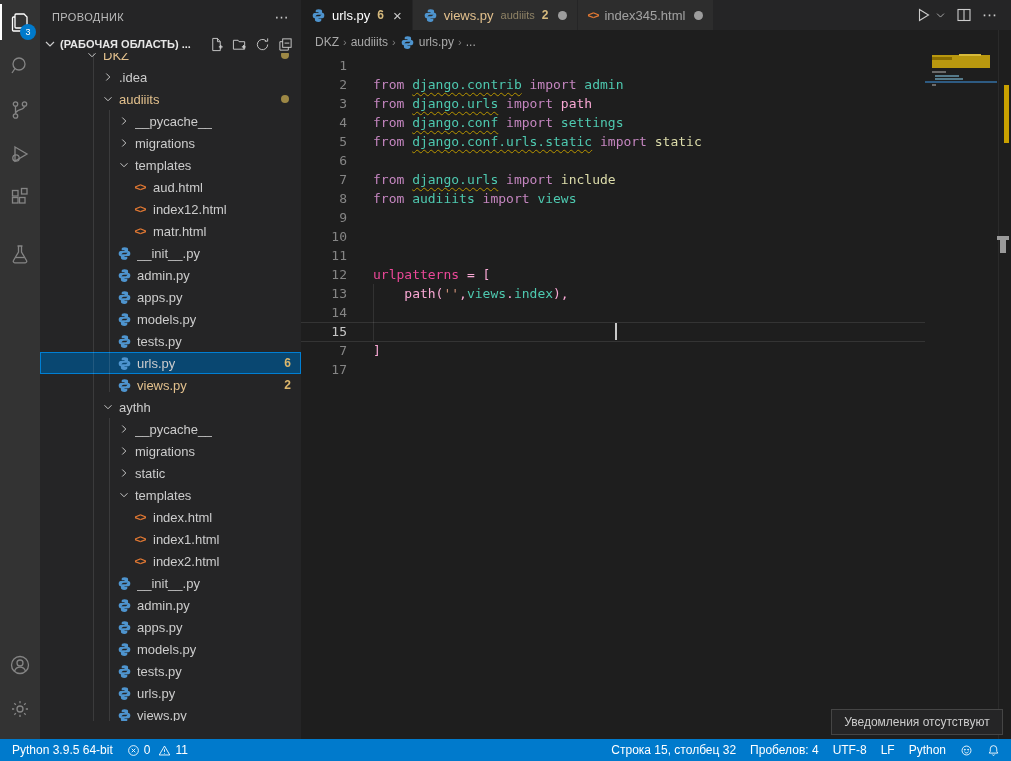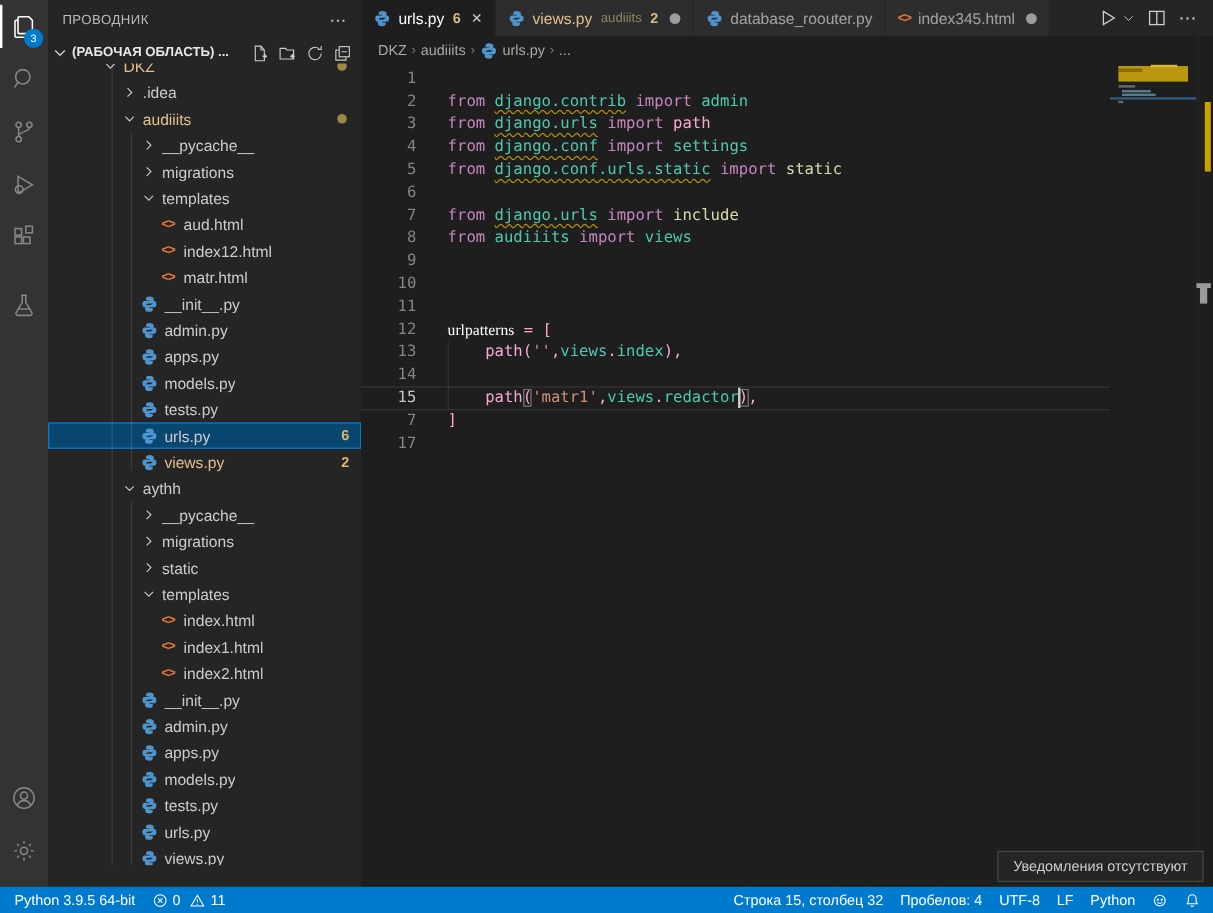--- a/index.html
+++ b/index.html
@@ -61,21 +61,21 @@
   .breadcrumbs .sep { font-size:11px; color:#7f7f7f; }
   .breadcrumbs .crumb { cursor:pointer; display:flex; align-items:center; gap:4px; }
 
   
   .code-area { position:absolute; left:0; top:56px; right:86px; bottom:0; font-family:"DejaVu Sans Mono", monospace; font-size:13px; line-height:19px; }
   .cl { display:flex; height:19px; white-space:pre; }
   .ln { width:46px; text-align:right; color:#858585; flex:none; }
   .lc { padding-left:26px; color:#d4d4d4; }
   .cl.cur .ln { color:#c6c6c6; }
   .tok-k { color:#c586c0; } .tok-m { color:#4ec9b0; } .tok-f { color:#dcdcaa; }
-  .tok-p { color:#f9a8d4; } .tok-v { color:#ffffff;font-family:Liberation Serif, serif; } .tok-s { color:#ce9178; }
+  .tok-p { color:#f9a8d4; } .tok-v { color:#ec4899; } .tok-s { color:#ce9178; }
   .wavy { text-decoration:underline; text-decoration-style:wavy; text-decoration-color:#b89500; text-decoration-thickness:1px; text-underline-offset:3px; }
   .brk { box-shadow: inset 0 0 0 1px #7a7a7a; }
   .curline-b { position:absolute; left:0; width:696px; height:1px; background:rgba(255,255,255,0.10); }
   .indent-guide { position:absolute; width:1px; background:rgba(255,255,255,0.09); }
   .caret { position:absolute; width:2px; height:17px; background:#c8c8c8; }
 
   
   .minimap { position:absolute; right:14px; top:30px; width:72px; height:709px; background:#1e1e1e; cursor:pointer; }
   .overview { position:absolute; right:0; top:30px; width:14px; height:709px; background:#1e1e1e; }
 
@@ -463,29 +463,20 @@
             <span class="ficon">
               <svg viewBox="0 0 16 16" width="15" height="15">
                 <path d="M8 1.2c-2.3 0-3 .9-3 1.9v1.5h3v.6H3.8C2.6 5.2 1.8 6.2 1.8 8s.8 2.8 2 2.8h1.3V9.2c0-1.1 1-1.9 2-1.9h3c.9 0 1.7-.8 1.7-1.7V3.1c0-1-1.2-1.9-3.8-1.9z" stroke="none" fill="#4e94ce" stroke-width="1.1"></path>
                 <path d="M8 14.8c2.3 0 3-.9 3-1.9v-1.5H8v-.6h4.2c1.2 0 2-1 2-2.8s-.8-2.8-2-2.8h-1.3v1.6c0 1.1-1 1.9-2 1.9h-3c-.9 0-1.7.8-1.7 1.7v2.5c0 1 1.2 1.9 3.8 1.9z" stroke="none" fill="#4e94ce" stroke-width="1.1"></path>
               </svg>
             </span>
             <span class="tlabel">views.py</span>
             <span class="hint">audiiits</span>
             <span class="tbadge">2</span>
             <span class="mdot"></span>
-          </div>
-          <div class="tab">
-            <span class="ficon">
-              <svg viewBox="0 0 16 16" width="15" height="15">
-                <path d="M8 1.2c-2.3 0-3 .9-3 1.9v1.5h3v.6H3.8C2.6 5.2 1.8 6.2 1.8 8s.8 2.8 2 2.8h1.3V9.2c0-1.1 1-1.9 2-1.9h3c.9 0 1.7-.8 1.7-1.7V3.1c0-1-1.2-1.9-3.8-1.9z" stroke="none" fill="#4e94ce" stroke-width="1.1"></path>
-                <path d="M8 14.8c2.3 0 3-.9 3-1.9v-1.5H8v-.6h4.2c1.2 0 2-1 2-2.8s-.8-2.8-2-2.8h-1.3v1.6c0 1.1-1 1.9-2 1.9h-3c-.9 0-1.7.8-1.7 1.7v2.5c0 1 1.2 1.9 3.8 1.9z" stroke="none" fill="#4e94ce" stroke-width="1.1"></path>
-              </svg>
-            </span>
-            <span class="tlabel">database_roouter.py</span>
           </div>
           <div class="tab">
             <span class="ficon">
               <span class="html-glyph">&lt;&gt;</span>
             </span>
             <span class="tlabel">index345.html</span>
             <span class="mdot"></span>
           </div>
         </div>
       <div class="editor-actions">
@@ -534,21 +525,21 @@
           <div class="cl"><span class="ln">5</span><span class="lc"><span class="tok-k">from </span><span class="tok-m wavy">django.conf.urls.static</span><span class="tok-p"> </span><span class="tok-k">import</span><span class="tok-f"> static</span></span></div>
           <div class="cl"><span class="ln">6</span></div>
           <div class="cl"><span class="ln">7</span><span class="lc"><span class="tok-k">from </span><span class="tok-m wavy">django.urls</span><span class="tok-p"> </span><span class="tok-k">import</span><span class="tok-f"> include</span></span></div>
           <div class="cl"><span class="ln">8</span><span class="lc"><span class="tok-k">from </span><span class="tok-m">audiiits</span><span class="tok-p"> </span><span class="tok-k">import</span><span class="tok-m"> views</span></span></div>
           <div class="cl"><span class="ln">9</span><span class="lc"></span></div>
           <div class="cl"><span class="ln">10</span><span class="lc"></span></div>
           <div class="cl"><span class="ln">11</span><span class="lc"></span></div>
           <div class="cl"><span class="ln">12</span><span class="lc"><span class="tok-v">urlpatterns</span><span class="tok-p"> = [</span></span></div>
           <div class="cl"><span class="ln">13</span><span class="lc"><span class="tok-p">    path(</span><span class="tok-s">''</span><span class="tok-p">,</span><span class="tok-m">views</span><span class="tok-p">.</span><span class="tok-m">index</span><span class="tok-p">),</span></span></div>
           <div class="cl"><span class="ln">14</span></div>
-          <div class="cl cur"><span class="ln">15</span><span class="lc"><span class="tok-p">    path</span><span class="tok-p brk">(</span><span class="tok-s">'matr1'</span><span class="tok-p">,</span><span class="tok-m">views</span><span class="tok-p">.</span><span class="tok-m">redactor</span><span class="tok-p brk">)</span><span class="tok-p">,</span></span></div>
+          <div class="cl cur"><span class="ln">15</span></div>
           <div class="cl"><span class="ln">7</span><span class="lc"><span class="tok-p">]</span></span></div>
           <div class="cl"><span class="ln">17</span><span class="lc"></span></div>
         </div>
       <div class="indent-guide" style="left:72px; top:228px; height:57px;"></div>
       <div class="curline-b" style="top:266px;"></div>
       <div class="curline-b" style="top:285px;"></div>
       <div class="caret" style="left:314px; top:267px;"></div>
     </div>
 
     <div class="minimap">

